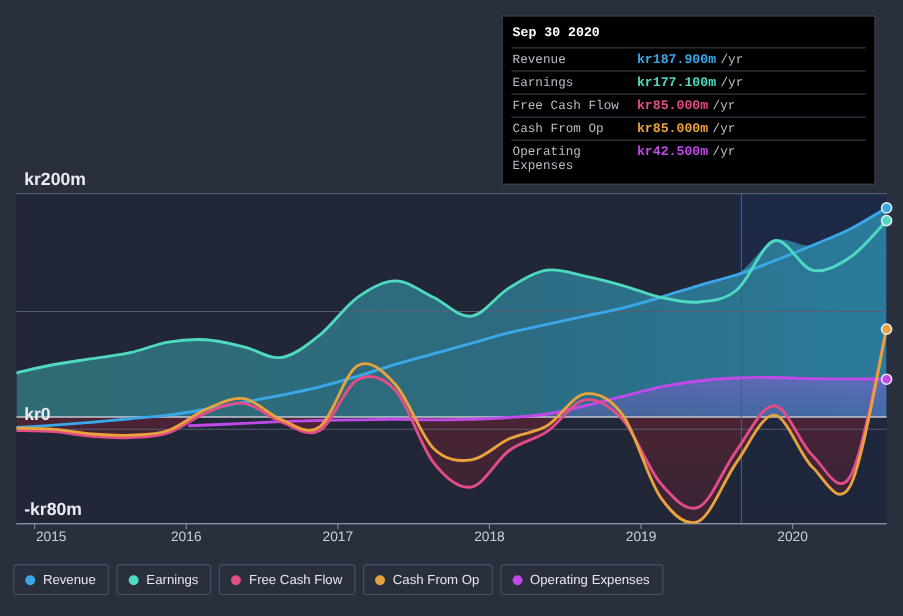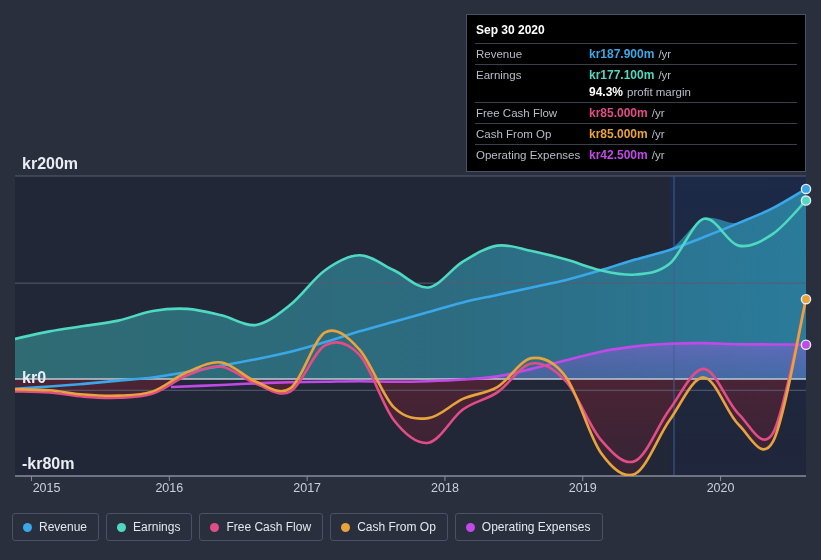--- a/index.html
+++ b/index.html
@@ -38,26 +38,27 @@
     position: absolute;
     font-size: 12.5px;
     color: #c9cfdb;
     white-space: nowrap;
     transform: translateX(-50%);
   }
 
   
   #tooltip {
     position: absolute;
-    left: 466px; top: 14px;
+    left: 456px; top: 14px;
     width: 340px;
     background: #000000;
     border: 1px solid #4a5164;
     padding: 8px 8px 6px 8px;
     font-size: 11.5px;
+    font-family: Liberation Mono, monospace;
   }
   #tooltip .tt-title {
     font-size: 12px;
     font-weight: 700;
     color: #ffffff;
     padding: 0 0 6px 1px;
   }
   .tt-row {
     display: flex;
     align-items: baseline;
@@ -219,25 +220,20 @@
         <div class="tt-row">
           <div class="tt-label">Revenue</div>
           <div class="tt-value" style="color: rgb(58, 168, 232);">kr187.900m</div>
           <div class="tt-unit">/yr</div>
         </div>
         <div class="tt-row">
           <div class="tt-label">Earnings</div>
           <div class="tt-value" style="color: rgb(79, 217, 192);">kr177.100m</div>
           <div class="tt-unit">/yr</div>
         </div>
-        <div class="tt-row no-rule">
-          <div class="tt-label"></div>
-          <div class="tt-value" style="color: rgb(255, 255, 255);">94.3%</div>
-          <div class="tt-unit">profit margin</div>
-        </div>
         <div class="tt-row">
           <div class="tt-label">Free Cash Flow</div>
           <div class="tt-value" style="color: rgb(226, 77, 135);">kr85.000m</div>
           <div class="tt-unit">/yr</div>
         </div>
         <div class="tt-row">
           <div class="tt-label">Cash From Op</div>
           <div class="tt-value" style="color: rgb(232, 163, 61);">kr85.000m</div>
           <div class="tt-unit">/yr</div>
         </div>

